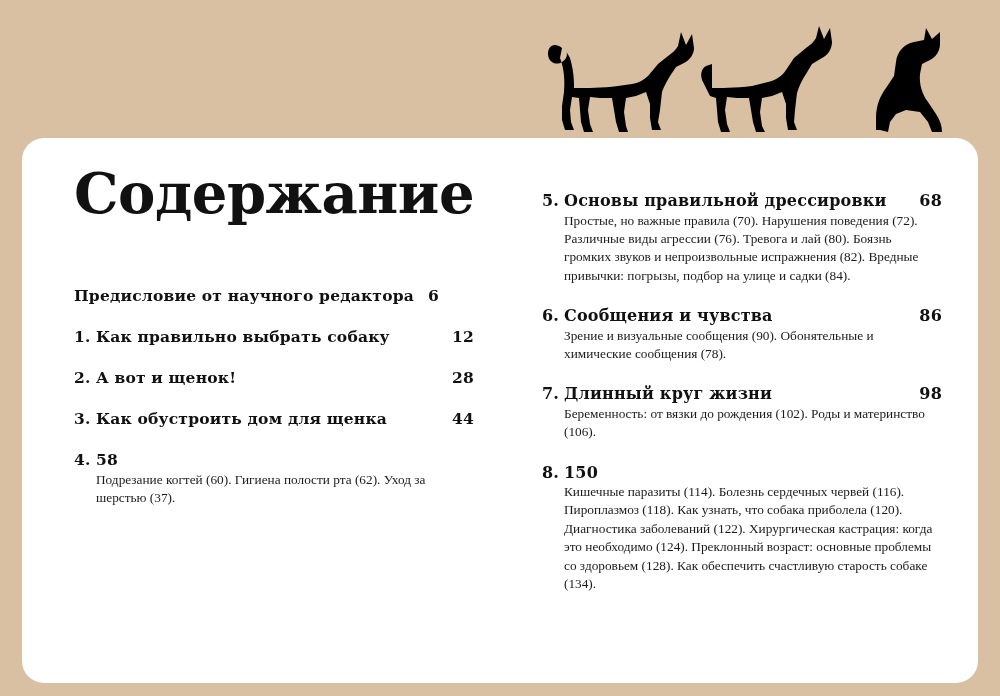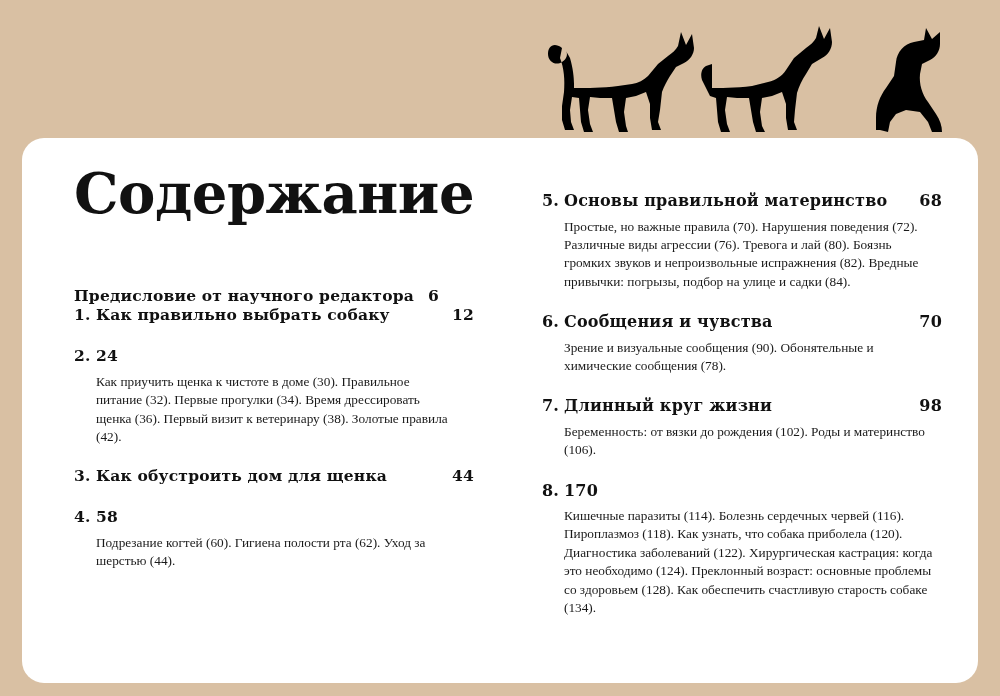--- a/index.html
+++ b/index.html
@@ -59,41 +59,41 @@
   .col-left { left: 52px; }
   .col-right { left: 520px; top: 52px; width: 400px; }
 
   .preface {
     display: flex;
     align-items: baseline;
     font-family: "DejaVu Serif", serif;
     font-weight: bold;
     font-size: 15.5px;
     color: #111;
+    margin-bottom: 22px;
     letter-spacing: 0.2px;
   }
   .preface .ptext { white-space: nowrap; }
   .preface .ppage { margin-left: 14px; }
 
   .entry { margin-bottom: 20px; }
   .entry-head {
     display: flex;
     align-items: flex-start;
     font-family: "DejaVu Serif", serif;
     font-weight: bold;
     font-size: 15.5px;
     color: #111;
     letter-spacing: 0.2px;
     line-height: 1.35;
   }
   .entry-num { width: 22px; flex: none; }
   .entry-title { flex: 1 1 auto; padding-right: 10px; }
   .entry-page { flex: none; }
   .entry-sub {
-    margin-top: 6px;
     margin-left: 22px;
     font-family: "Liberation Serif", serif;
     font-size: 13.3px;
     line-height: 1.38;
     color: #1a1a1a;
     max-width: 355px;
   }
   .col-right .entry-sub { max-width: 370px; }
   .col-right .entry-head { font-size: 16px; }
 </style>
@@ -130,75 +130,75 @@
       <div class="entry-head">
         <span class="entry-num">1.</span>
         <span class="entry-title">Как правильно выбрать собаку</span>
         <span class="entry-page">12</span>
       </div>
     </div>
 
     <div class="entry">
       <div class="entry-head">
         <span class="entry-num">2.</span>
-        <span class="entry-page">24</span>
-      </div>
-      <div class="entry-sub">Как приучить щенка к чистоте в доме (30). Правильное питание (32). Первые прогулки (34). Время дрессировать щенка (36). Первый визит к ветеринару (38). Золотые правила (42).</div>
+        <span class="entry-title">А вот и щенок!</span>
+        <span class="entry-page">28</span>
+      </div>
     </div>
 
     <div class="entry">
       <div class="entry-head">
         <span class="entry-num">3.</span>
         <span class="entry-title">Как обустроить дом для щенка</span>
         <span class="entry-page">44</span>
       </div>
     </div>
 
     <div class="entry">
       <div class="entry-head">
         <span class="entry-num">4.</span>
         <span class="entry-page">58</span>
       </div>
-      <div class="entry-sub">Подрезание когтей (60). Гигиена полости рта (62). Уход за шерстью (44).</div>
+      <div class="entry-sub">Подрезание когтей (60). Гигиена полости рта (62). Уход за шерстью (37).</div>
     </div>
 
   </div>
 
   <div class="col col-right">
 
     <div class="entry">
       <div class="entry-head">
         <span class="entry-num">5.</span>
-        <span class="entry-title">Основы правильной материнство</span>
+        <span class="entry-title">Основы правильной дрессировки</span>
         <span class="entry-page">68</span>
       </div>
       <div class="entry-sub">Простые, но важные правила (70). Нарушения поведения (72). Различные виды агрессии (76). Тревога и лай (80). Боязнь громких звуков и непроизвольные испражнения (82). Вредные привычки: погрызы, подбор на улице и садки (84).</div>
     </div>
 
     <div class="entry">
       <div class="entry-head">
         <span class="entry-num">6.</span>
         <span class="entry-title">Сообщения и чувства</span>
-        <span class="entry-page">70</span>
+        <span class="entry-page">86</span>
       </div>
       <div class="entry-sub">Зрение и визуальные сообщения (90). Обонятельные и химические сообщения (78).</div>
     </div>
 
     <div class="entry">
       <div class="entry-head">
         <span class="entry-num">7.</span>
         <span class="entry-title">Длинный круг жизни</span>
         <span class="entry-page">98</span>
       </div>
       <div class="entry-sub">Беременность: от вязки до рождения (102). Роды и материнство (106).</div>
     </div>
 
     <div class="entry">
       <div class="entry-head">
         <span class="entry-num">8.</span>
-        <span class="entry-page">170</span>
+        <span class="entry-page">150</span>
       </div>
       <div class="entry-sub">Кишечные паразиты (114). Болезнь сердечных червей (116). Пироплазмоз (118). Как узнать, что собака приболела (120). Диагностика заболеваний (122). Хирургическая кастрация: когда это необходимо (124). Преклонный возраст: основные проблемы со здоровьем (128). Как обеспечить счастливую старость собаке (134).</div>
     </div>
 
   </div>
 
 </div>
 
 </body></html>

